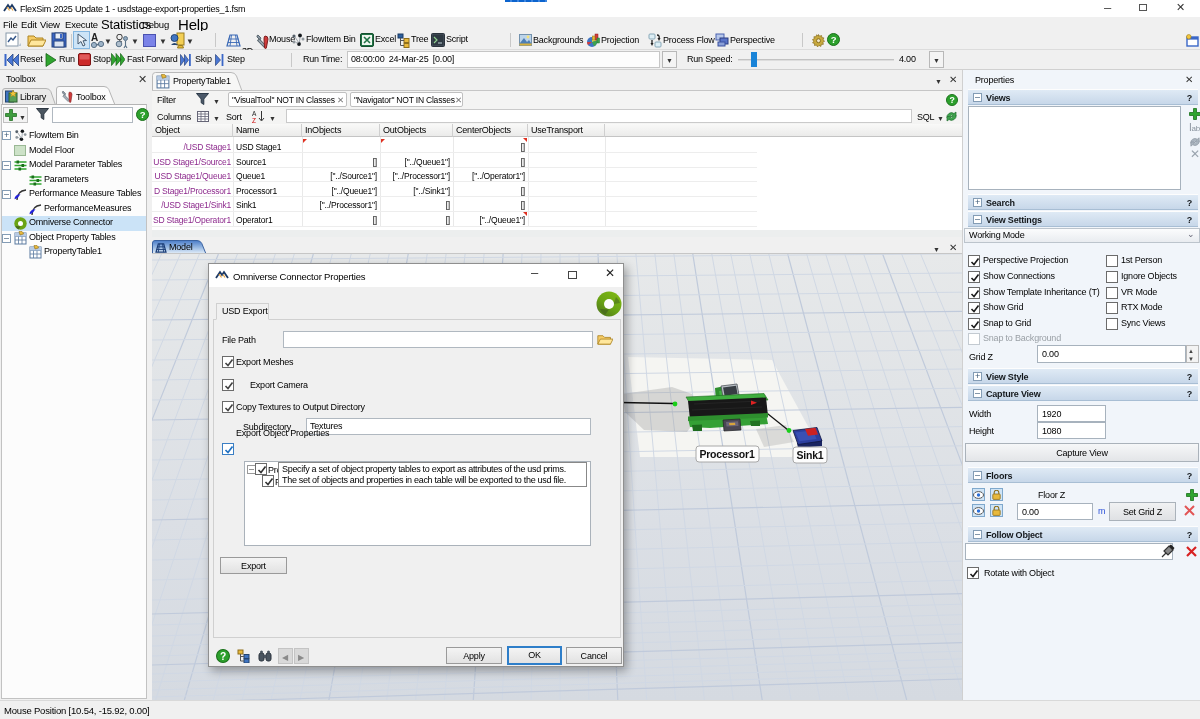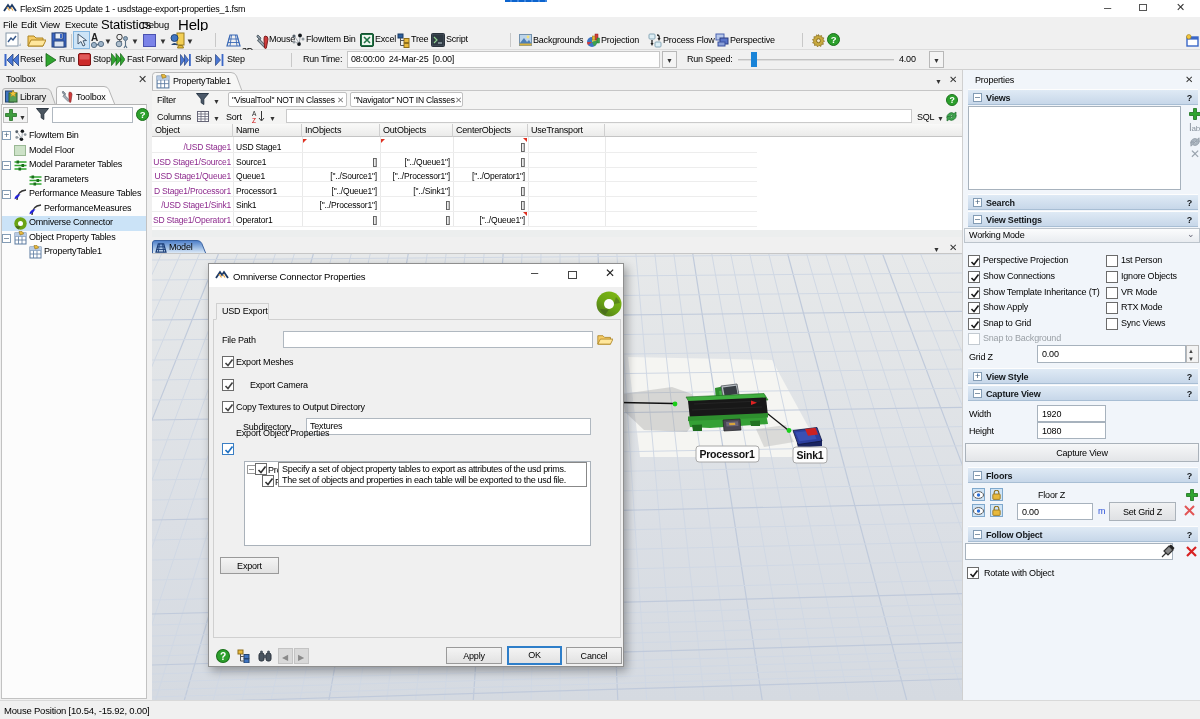--- a/index.html
+++ b/index.html
@@ -684,21 +684,21 @@
       </svg>
     </div>
   <div class="tx" style="left:20px;top:217px">Show Template Inheritance (T)</div>
   <div class="cb" style="left:143px;top:217px"></div>
   <div class="tx" style="left:158px;top:217px">VR Mode</div>
   <div class="cb" style="left:5px;top:232px">
       <svg width="12" height="12" viewBox="0 0 12 12">
         <path d="M2.5 6 L5 8.5 L9.5 2.5" stroke="#1c1c1c" stroke-width="1.6" fill="none"></path>
       </svg>
     </div>
-  <div class="tx" style="left:20px;top:232px">Show Apply</div>
+  <div class="tx" style="left:20px;top:232px">Show Grid</div>
   <div class="cb" style="left:143px;top:232px"></div>
   <div class="tx" style="left:158px;top:232px">RTX Mode</div>
   <div class="cb" style="left:5px;top:248px">
       <svg width="12" height="12" viewBox="0 0 12 12">
         <path d="M2.5 6 L5 8.5 L9.5 2.5" stroke="#1c1c1c" stroke-width="1.6" fill="none"></path>
       </svg>
     </div>
   <div class="tx" style="left:20px;top:248px">Snap to Grid</div>
   <div class="cb" style="left:143px;top:248px"></div>
   <div class="tx" style="left:158px;top:248px">Sync Views</div>
@@ -865,21 +865,21 @@
       <svg width="12" height="12" viewBox="0 0 12 12">
         <path d="M2.5 6 L5 8.5 L9.5 2.5" stroke="#333" stroke-width="1.6" fill="none"></path>
       </svg>
     </div>
   <div class="tx" style="left:66px;top:213px">Pr</div>
 
   <div class="abs" style="left:69px;top:198px;width:309px;height:25px;background:#fff;border:1px solid #888"></div>
   <div class="tx" style="left:73px;top:200px;letter-spacing:-0.3px">Specify a set of object property tables to export as attributes of the usd prims.</div>
   <div class="tx" style="left:73px;top:211px;letter-spacing:-0.3px">The set of objects and properties in each table will be exported to the usd file.</div>
 
-  <div class="abs" style="left:11px;top:293px;width:59px;height:17px;background:linear-gradient(#f4f4f4,#e2e2e2);border:1px solid #9a9a9a;text-align:center;font-size:9px;line-height:16px">Export</div>
+  <div class="abs" style="left:11px;top:293px;width:67px;height:17px;background:linear-gradient(#f4f4f4,#e2e2e2);border:1px solid #9a9a9a;text-align:center;font-size:9px;line-height:16px">Export</div>
 
   <svg class="abs" style="left:7px;top:385px" width="14" height="14" viewBox="0 0 13 13">
       <circle cx="6.5" cy="6.5" r="6" fill="#2ca02c" stroke="#1a701a"></circle>
       <text x="3.7" y="10" font-size="9.5" font-weight="bold" fill="#fff">?</text>
     </svg>
   <svg class="abs" style="left:28px;top:385px" width="14" height="14" viewBox="0 0 14 14">
       <rect x="1" y="1" width="5" height="4" fill="#e8b93c" stroke="#8f6f1a"></rect>
       <rect x="7" y="5.5" width="5" height="4" fill="#3f74c2" stroke="#24456f"></rect>
       <rect x="7" y="10" width="5" height="4" fill="#3f74c2" stroke="#24456f"></rect>
       <path d="M3.5 5 L3.5 12 L7 12 M3.5 7.5 L7 7.5" stroke="#555" fill="none"></path>

